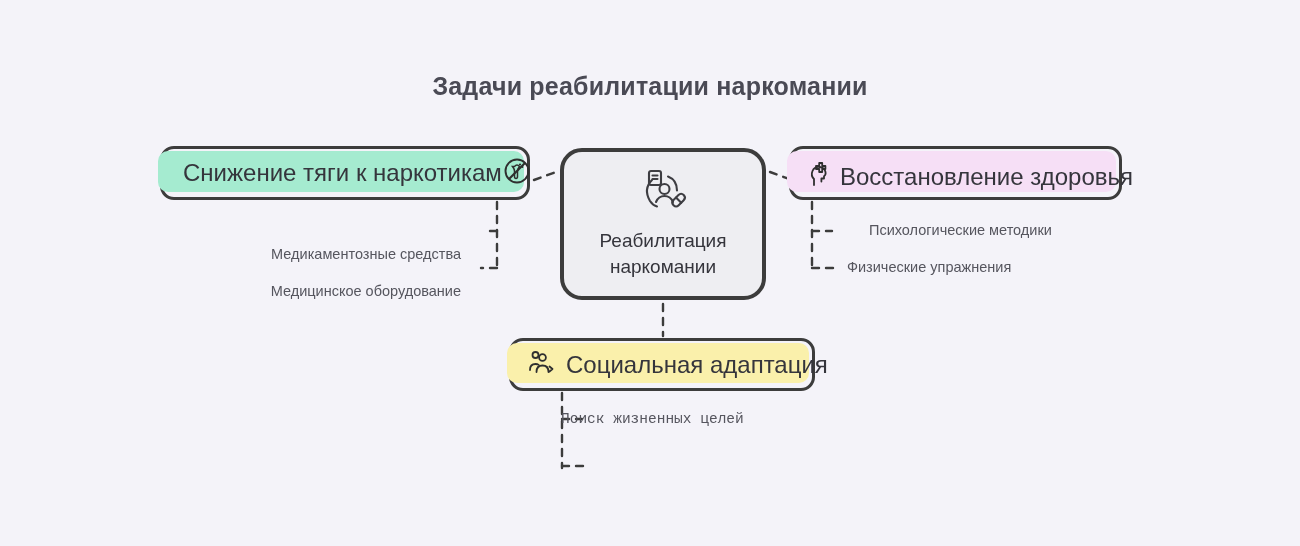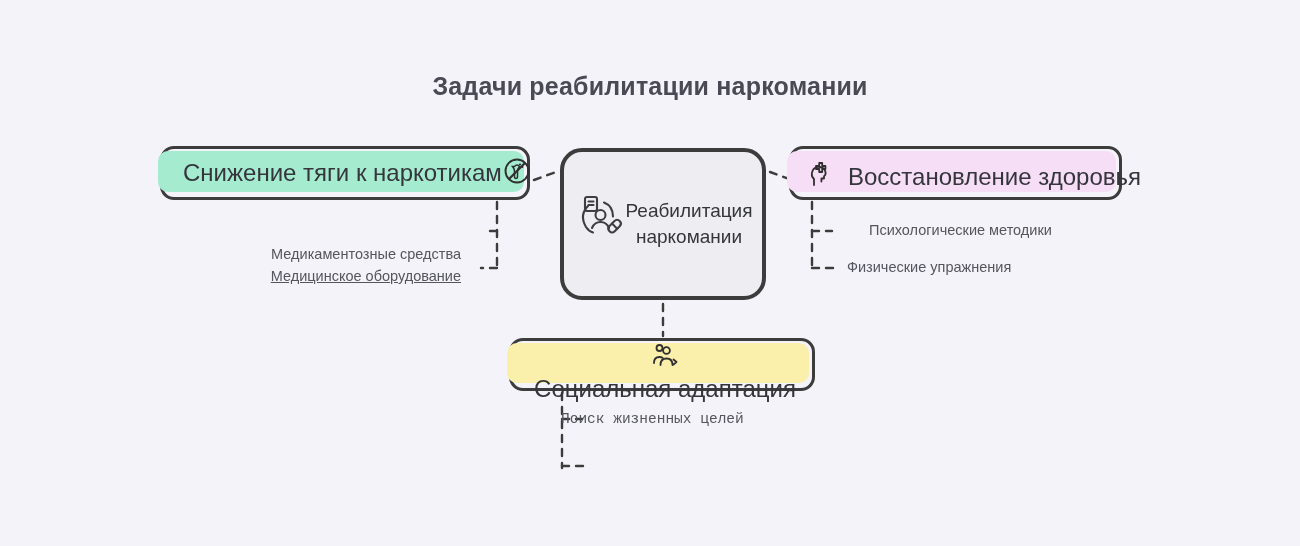--- a/index.html
+++ b/index.html
@@ -78,48 +78,48 @@
   }
   #node-craving .fill { background: #a5ebd0; }
 
   
   #node-health {
     left: 789px;
     top: 146px;
     width: 333px;
     height: 54px;
     padding: 8px 18px 0 14px;
-    gap: 12px;
+    gap: 4px;
   }
   #node-health .fill { background: #f6dff6; }
 
   
   #node-social {
     left: 509px;
     top: 338px;
     width: 306px;
     height: 53px;
     padding: 0 8px 0 14px;
-    flex-direction: column;
+    gap: 10px;
   }
   #node-social .fill { background: #faf0ab; }
 
   
   #node-center {
     position: absolute;
     left: 560px;
     top: 148px;
     width: 206px;
     height: 152px;
     box-sizing: border-box;
     border: 4px solid #3c3c3c;
     border-radius: 22px;
     background: #eeeef2;
     display: flex;
-    flex-direction: row;
+    flex-direction: column;
     align-items: center;
     justify-content: center;
     z-index: 4;
   }
   #node-center .center-icon { margin-bottom: 10px; }
   .center-label {
     font-size: 19px;
     line-height: 26px;
     color: #35353c;
     text-align: center;
@@ -218,20 +218,20 @@
         <line x1="39" y1="29.5" x2="44.2" y2="34.7"></line>
       </svg>
     </span>
     <div class="center-label">
       <div>Реабилитация</div>
       <div>наркомании</div>
     </div>
   </div>
 
   <div class="sub-label right-align" style="left:161px; top:222px; width:300px;">Медикаментозные средства</div>
-  <div class="sub-label right-align" style="left:161px; top:244px; width:300px;text-decoration:underline;">Медицинское оборудование</div>
+  <div class="sub-label right-align" style="left:161px; top:259px; width:300px;">Медицинское оборудование</div>
 
   <div class="sub-label" style="left:845px; top:222px;margin-left:24px;">Психологические методики</div>
   <div class="sub-label" style="left:847px; top:259px;">Физические упражнения</div>
 
   <div class="sub-label" style="left:561px; top:411px;font-family:Liberation Mono, monospace;">Поиск жизненных целей</div>
 
 </div>
 
 </body></html>

